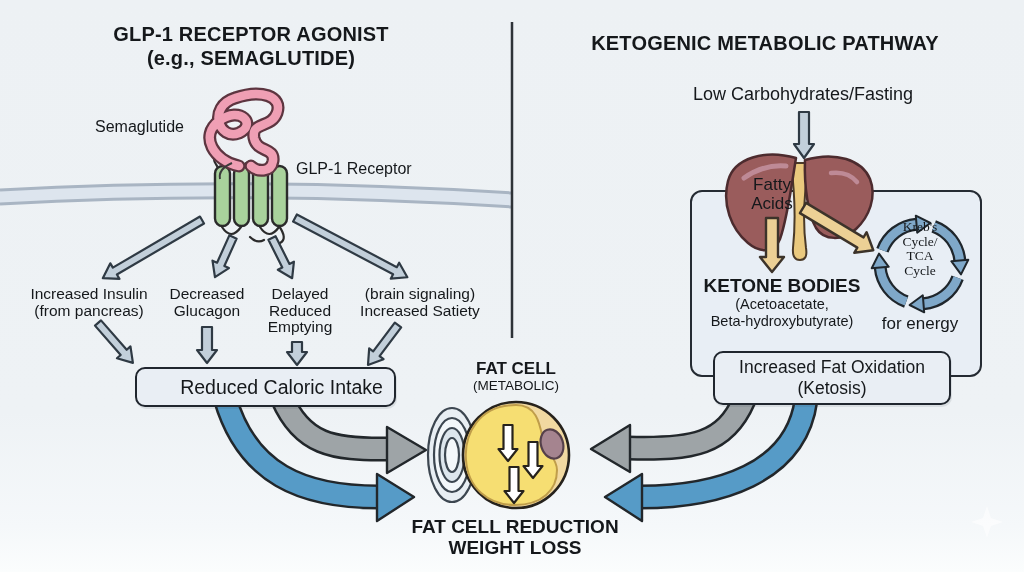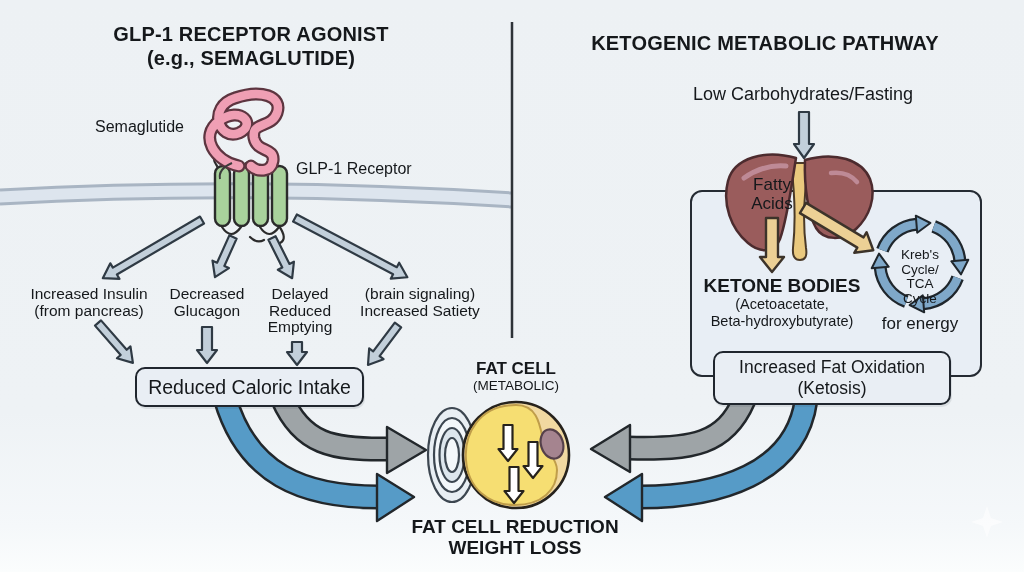--- a/index.html
+++ b/index.html
@@ -173,39 +173,39 @@
   <div class="txt eff" style="left:252px; top:286px; width:96px;">
     <div>Delayed</div>
     <div>Reduced</div>
     <div>Emptying</div>
   </div>
   <div class="txt eff" style="left:345px; top:286px; width:150px;">
     <div>(brain signaling)</div>
     <div>Increased Satiety</div>
   </div>
 
-  <div class="box" style="left:135px; top:367px; width:225px; height:36px; font-size:19.5px;">
+  <div class="box" style="left:135px; top:367px; width:225px; height:36px; font-size:19.5px;padding-left:32px;">
     <div>Reduced Caloric Intake</div>
   </div>
 
   <div class="txt title ctr" style="left:545px; top:31px; width:440px;">KETOGENIC METABOLIC PATHWAY</div>
   <div class="txt ctr" style="left:673px; top:84px; width:260px; font-size:18px;">Low Carbohydrates/Fasting</div>
 
   <div class="txt ctr" style="left:737px; top:176px; width:70px; font-size:17px; line-height:18.5px;">
     <div>Fatty</div>
     <div>Acids</div>
   </div>
 
   <div class="txt ctr" style="left:662px; top:275px; width:240px;">
     <div class="ketone-t">KETONE BODIES</div>
     <div class="ketone-s">(Acetoacetate,</div>
     <div class="ketone-s">Beta-hydroxybutyrate)</div>
   </div>
 
-  <div class="txt ctr" style="left:880px; top:248px; width:80px;">
+  <div class="txt ctr" style="left:880px; top:220px; width:80px;font-family:Liberation Serif, serif;">
     <div class="krebs-l">Kreb's</div>
     <div class="krebs-l">Cycle/</div>
     <div class="krebs-l">TCA</div>
     <div class="krebs-l">Cycle</div>
   </div>
   <div class="txt ctr" style="left:850px; top:314px; width:140px; font-size:17px;">for energy</div>
 
   <div class="box" style="left:713px; top:351px; width:234px; height:50px; font-size:17.5px; line-height:21px;">
     <div>Increased Fat Oxidation</div>
     <div>(Ketosis)</div>

